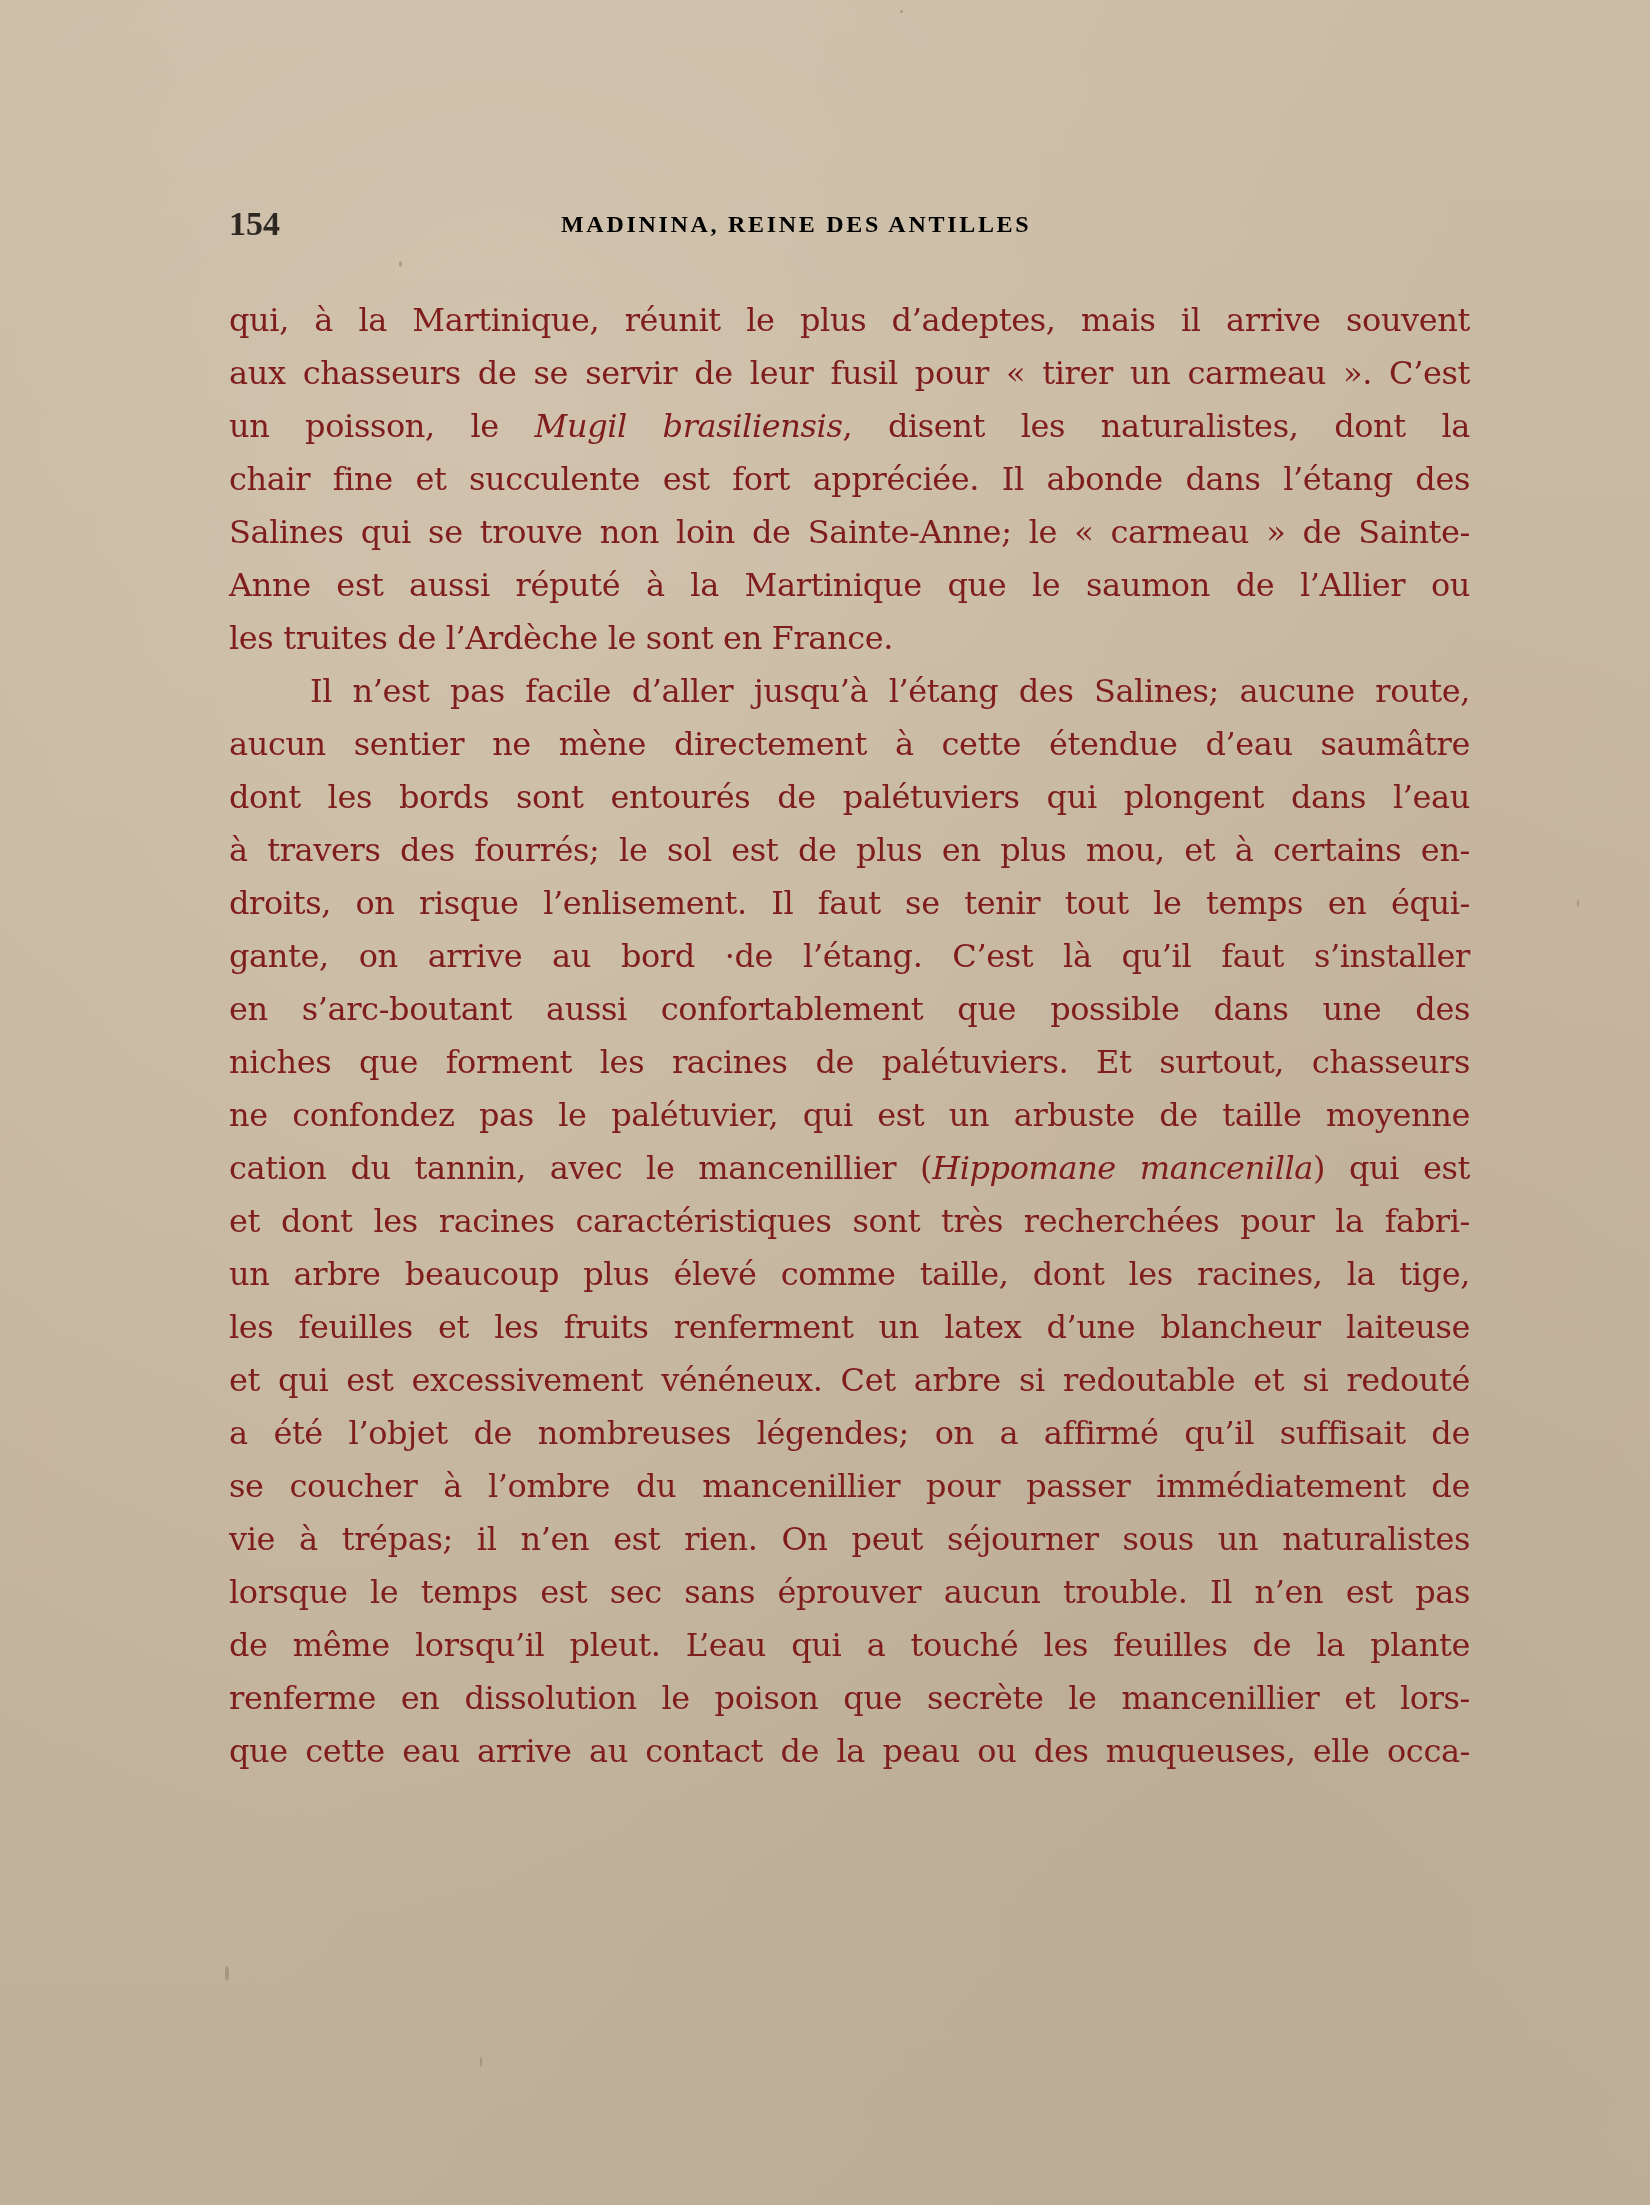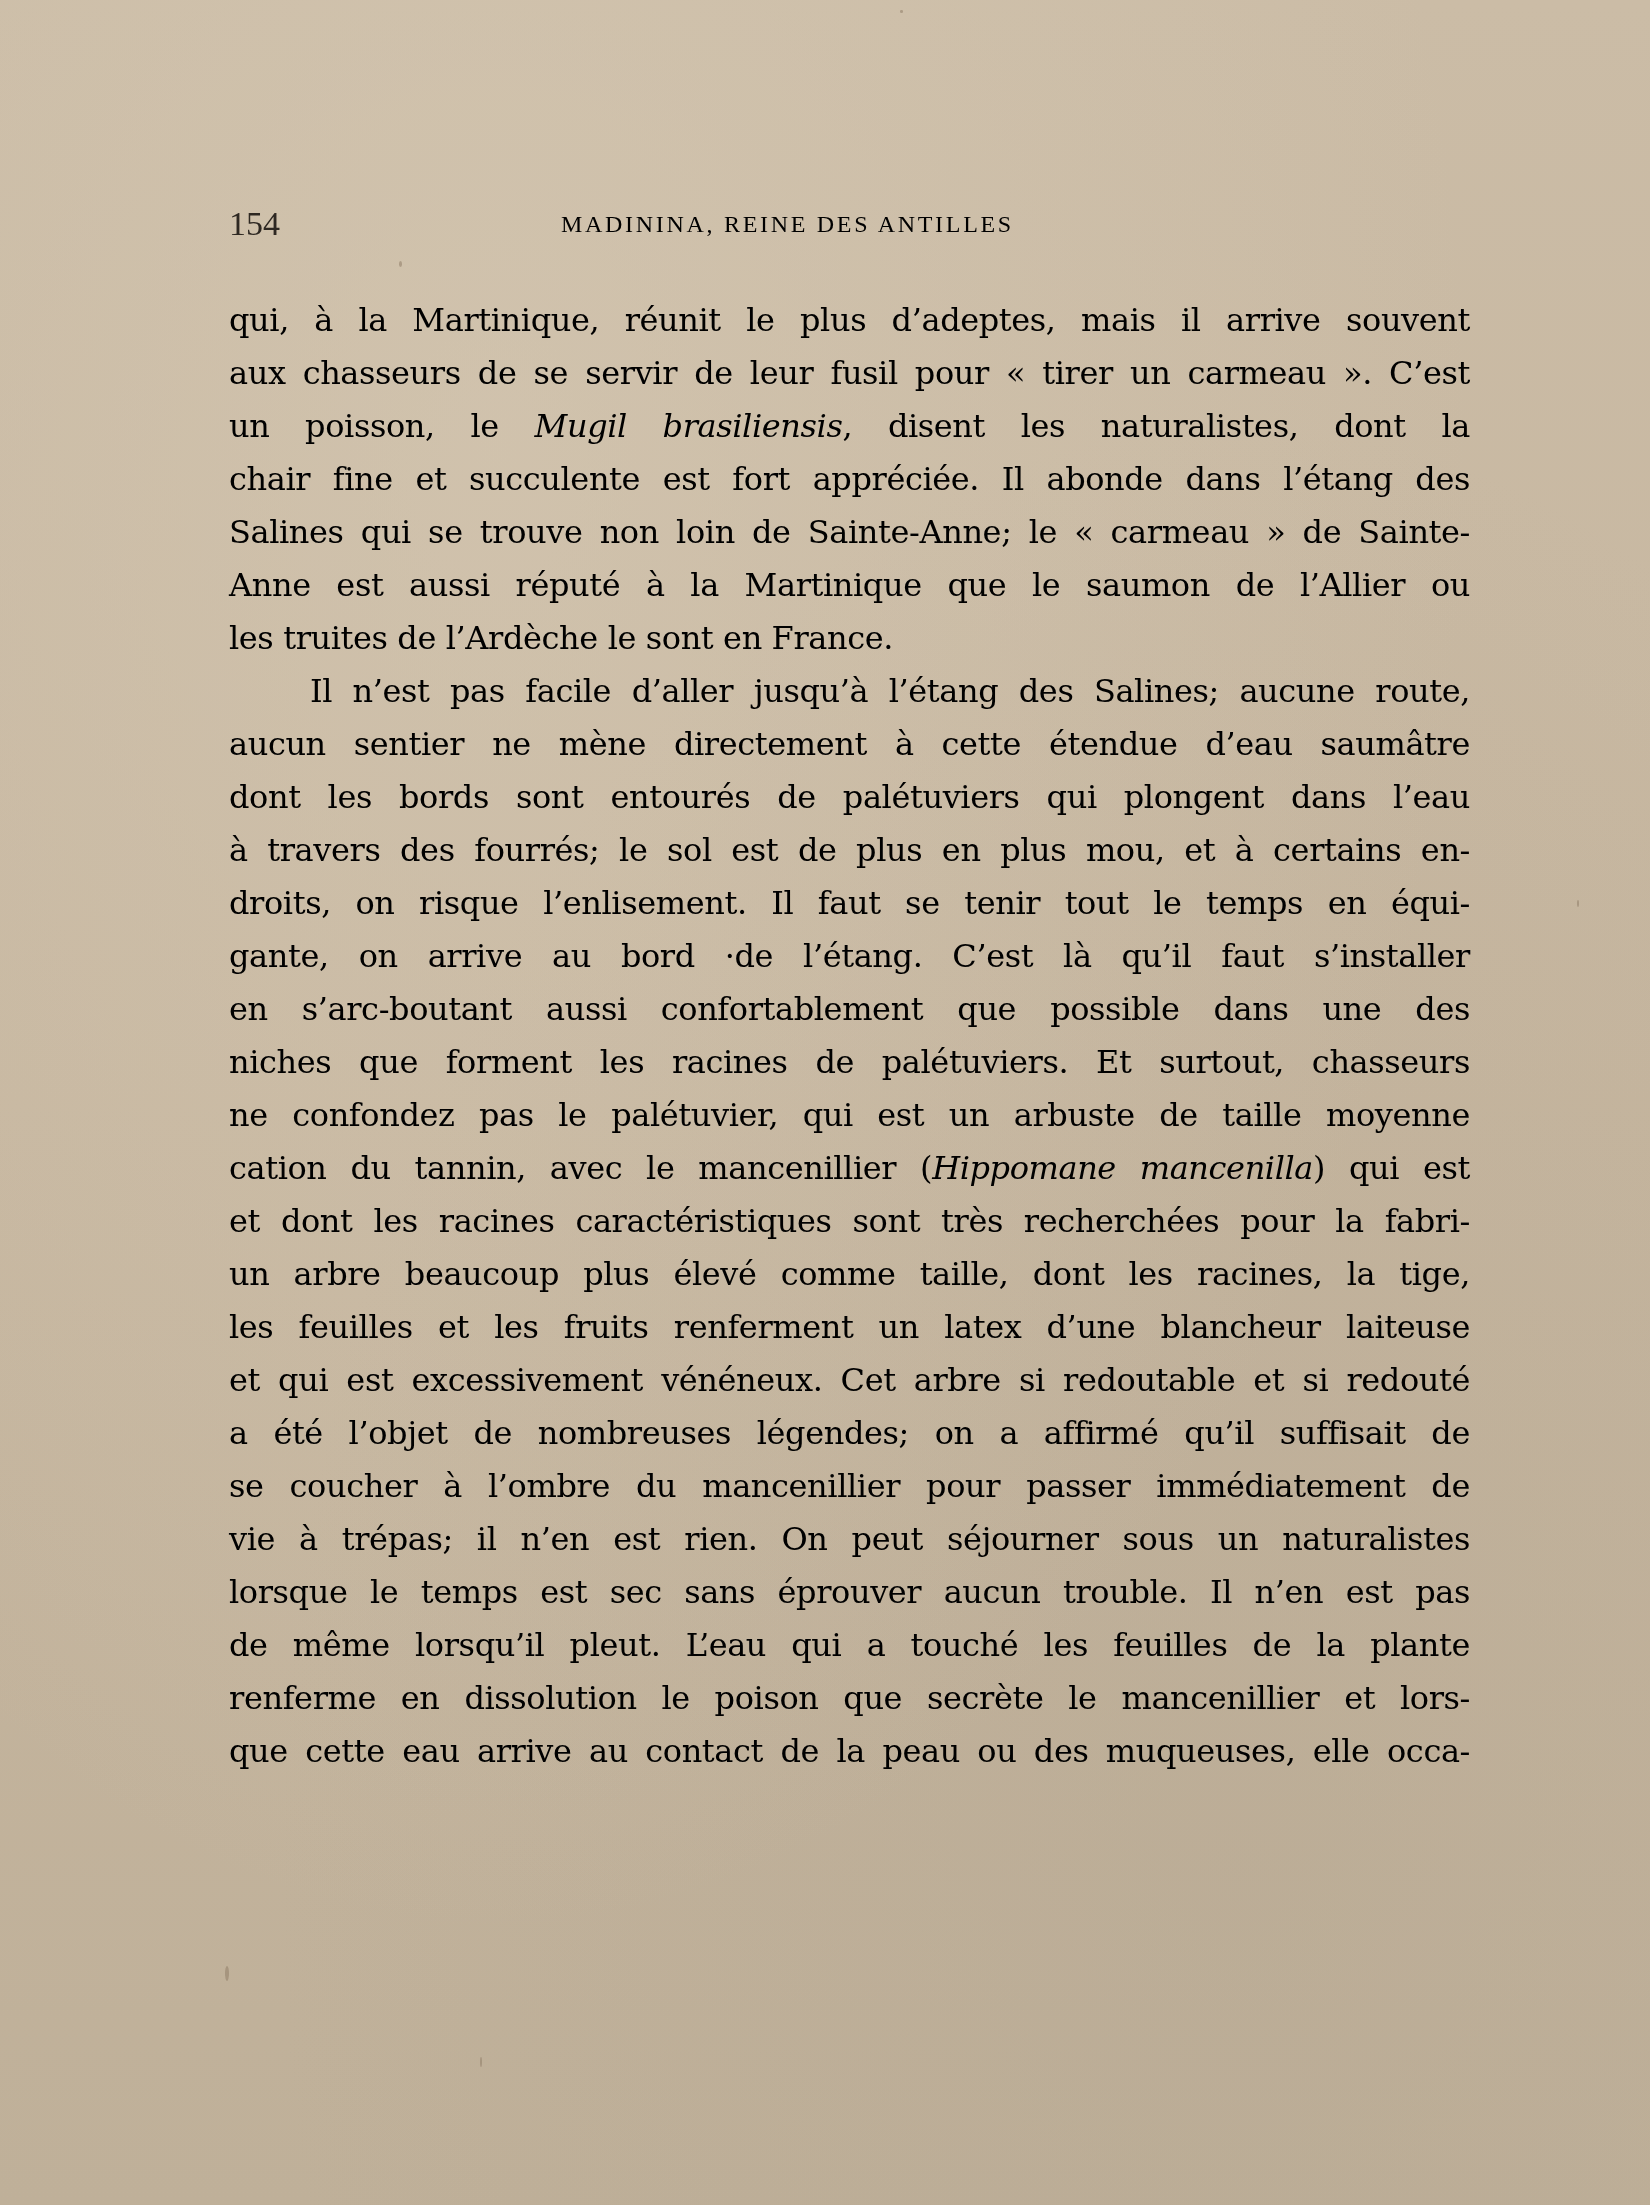--- a/index.html
+++ b/index.html
@@ -23,20 +23,21 @@
       position: absolute;
       left: 0; top: 0;
       width: 1650px; height: 2205px;
     }
     .running-head {
       position: absolute;
       top: 203px;
       left: 229px;
       width: 1241px;
       height: 41px;
+      font-weight: bold;
     }
     .page-number {
       position: absolute;
       left: 0;
       top: 0;
       font-family: "Liberation Serif", "DejaVu Serif", serif;
       font-size: 34px;
       line-height: 41px;
       color: #2e2822;
     }
@@ -59,21 +60,21 @@
     .line {
       display: block;
       height: 53px;
       line-height: 53px;
       font-family: "DejaVu Serif", serif;
       font-size: 32px;
       letter-spacing: -0.4px;
       white-space: nowrap;
       text-align: justify;
       text-align-last: justify;
-      color: #000000;
+      color: #7f1d1d;
     }
     .line.last {
       text-align-last: left;
     }
     .line.indent {
       padding-left: 81px;
       box-sizing: border-box;
     }
     .line i {
       font-style: italic;

